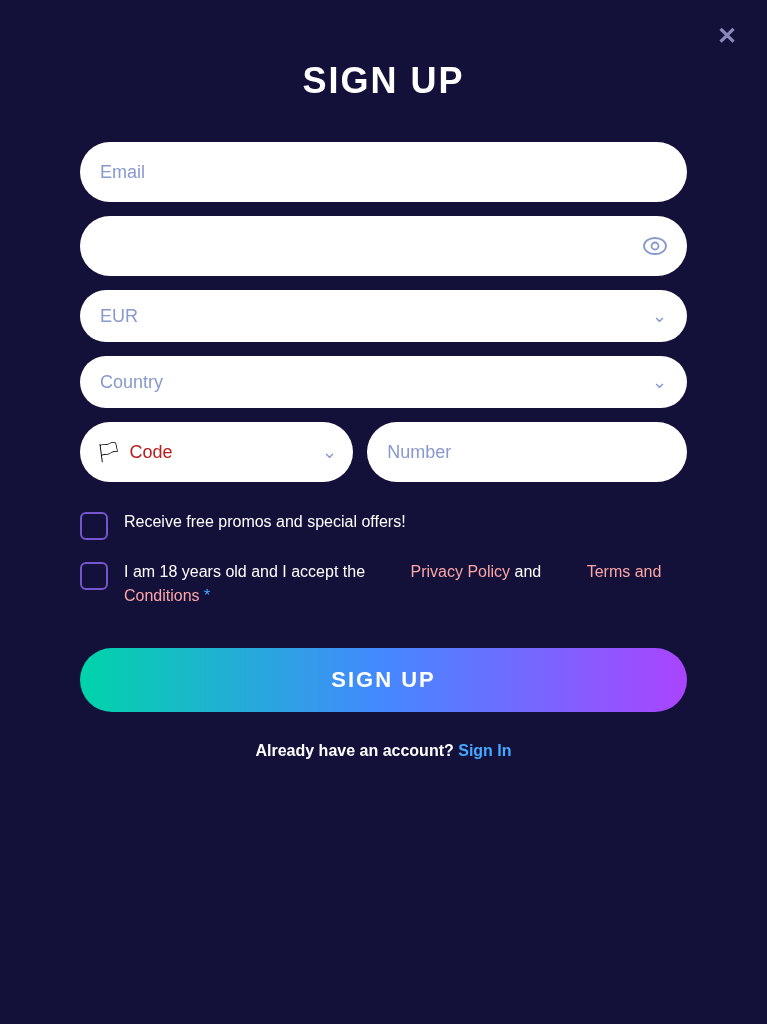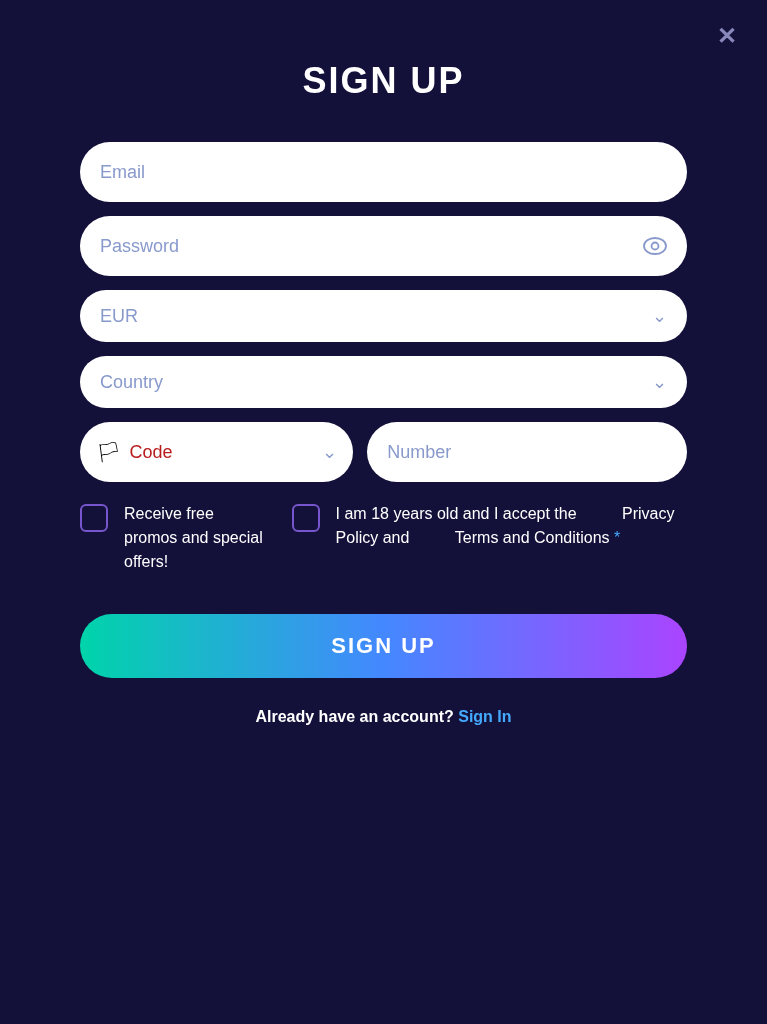--- a/index.html
+++ b/index.html
@@ -159,22 +159,23 @@
       color: #a21caf;
       font-family: 'Arial', sans-serif;
     }
 
     .phone-number-wrapper input::placeholder {
       color: #8899cc;
     }
 
     .checkboxes-section {
       width: 100%;
-      margin-top: 20px;
-      display: flex;
+      margin-top: 28px;
+      display: flex;
+      flex-direction: column;
       gap: 20px;
     }
 
     .checkbox-row {
       display: flex;
       align-items: flex-start;
       gap: 16px;
     }
 
     .checkbox-box {
@@ -188,21 +189,21 @@
       margin-top: 2px;
     }
 
     .checkbox-label {
       font-size: 16px;
       color: #ffffff;
       line-height: 1.5;
     }
 
     .checkbox-label a {
-      color: #ffffff;
+      color: #fca5a5;
       text-decoration: none;
       padding-left: 41px;
     }
 
     .checkbox-label .asterisk {
       color: #44aaff;
     }
 
     .signup-button {
       width: 100%;
@@ -251,21 +252,20 @@
 
   <h1 class="title">SIGN UP</h1>
 
   <div class="form-container">
 
     <div class="input-wrapper">
       <input type="email" placeholder="Email" style="">
     </div>
 
     <div class="input-wrapper">
-      <input type="password" placeholder="Password" style="">
       <svg class="eye-svg" viewBox="0 0 24 18" fill="none" xmlns="http://www.w3.org/2000/svg">
         <ellipse cx="12" cy="9" rx="11" ry="8" stroke="#8899cc" stroke-width="1.8"></ellipse>
         <circle cx="12" cy="9" r="3.5" stroke="#8899cc" stroke-width="1.8"></circle>
       </svg>
     </div>
 
     <div class="select-wrapper">
       <span class="select-text">EUR</span>
       <span class="chevron-icon">⌄</span>
     </div>

